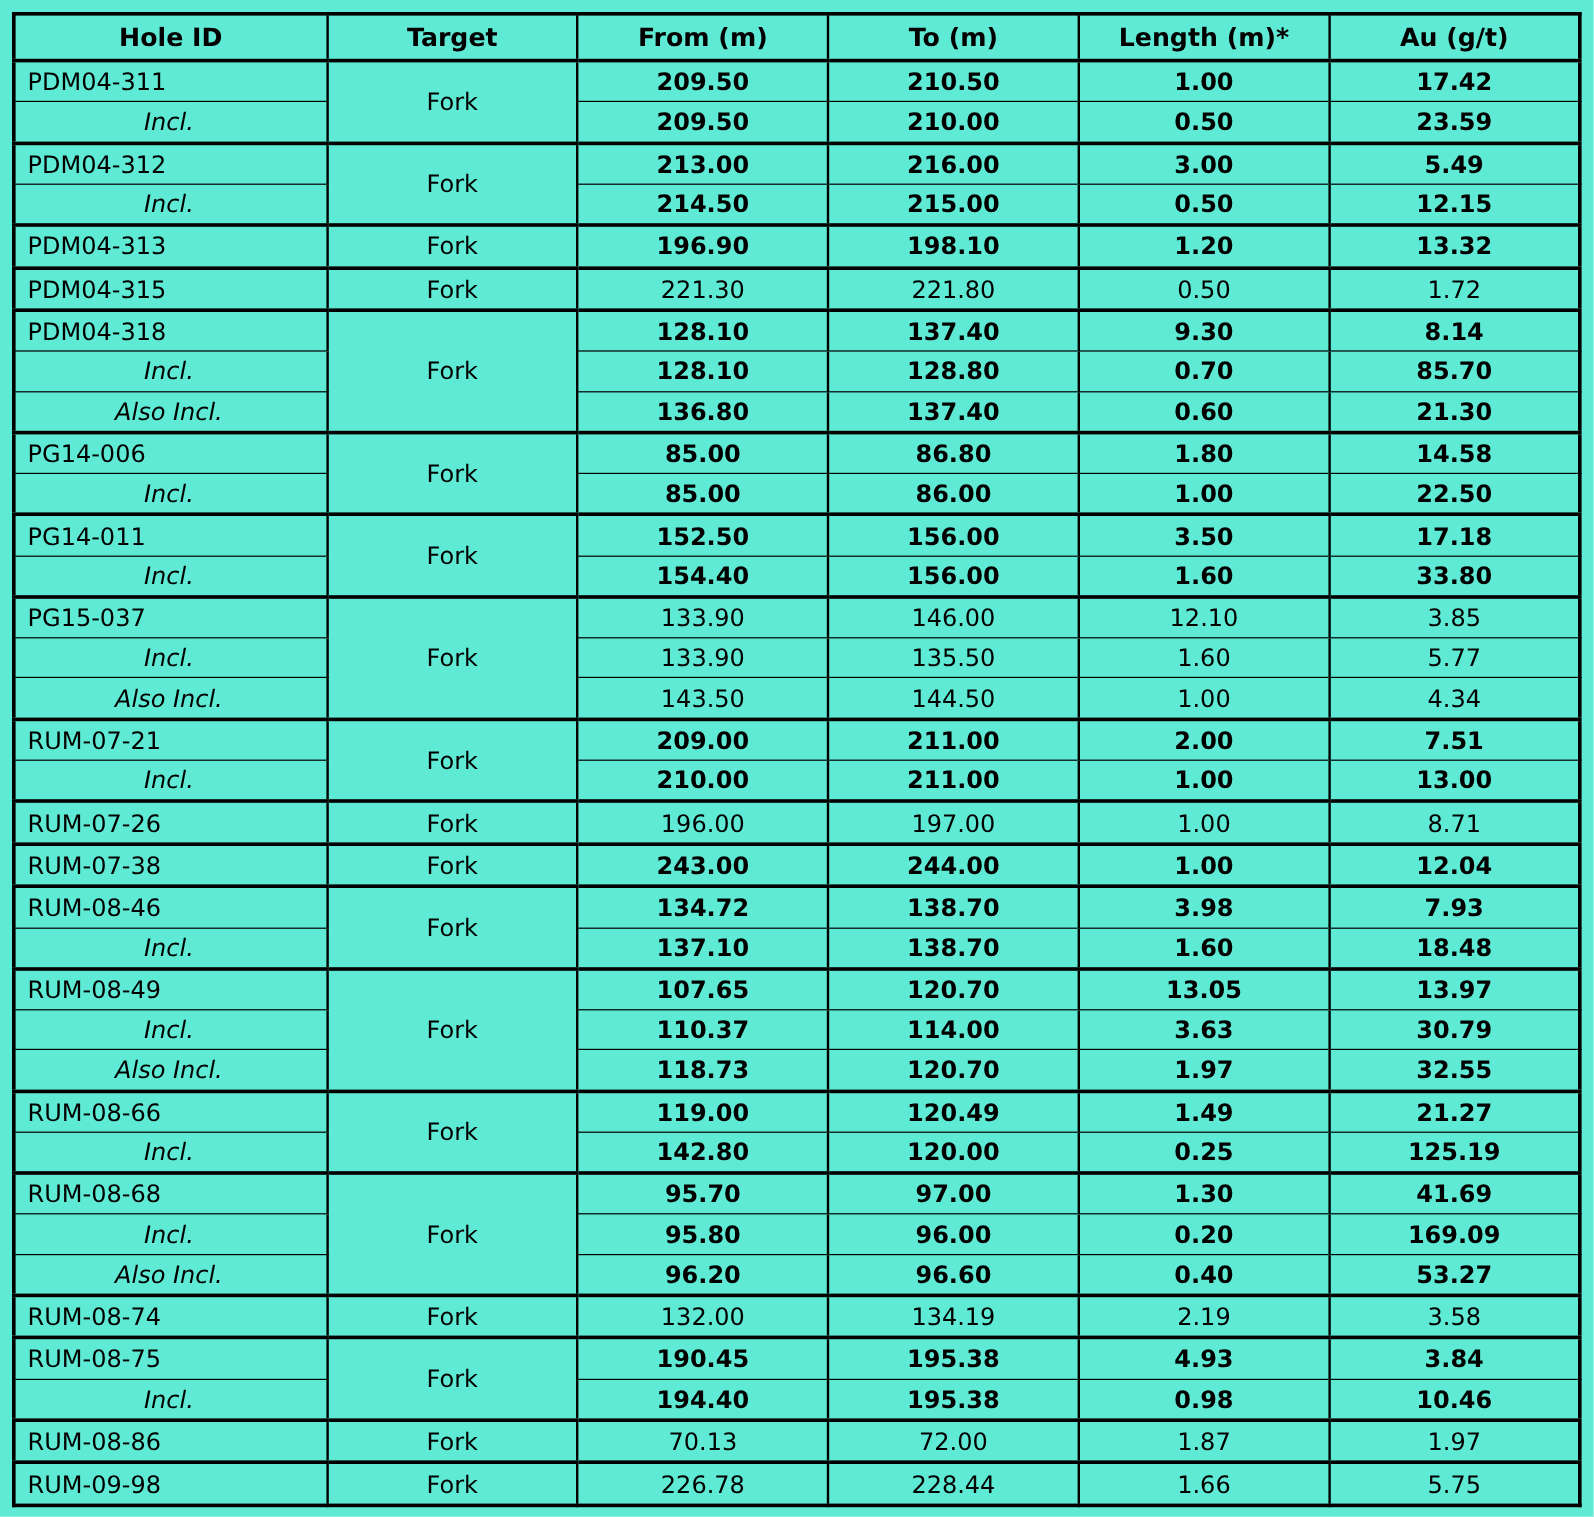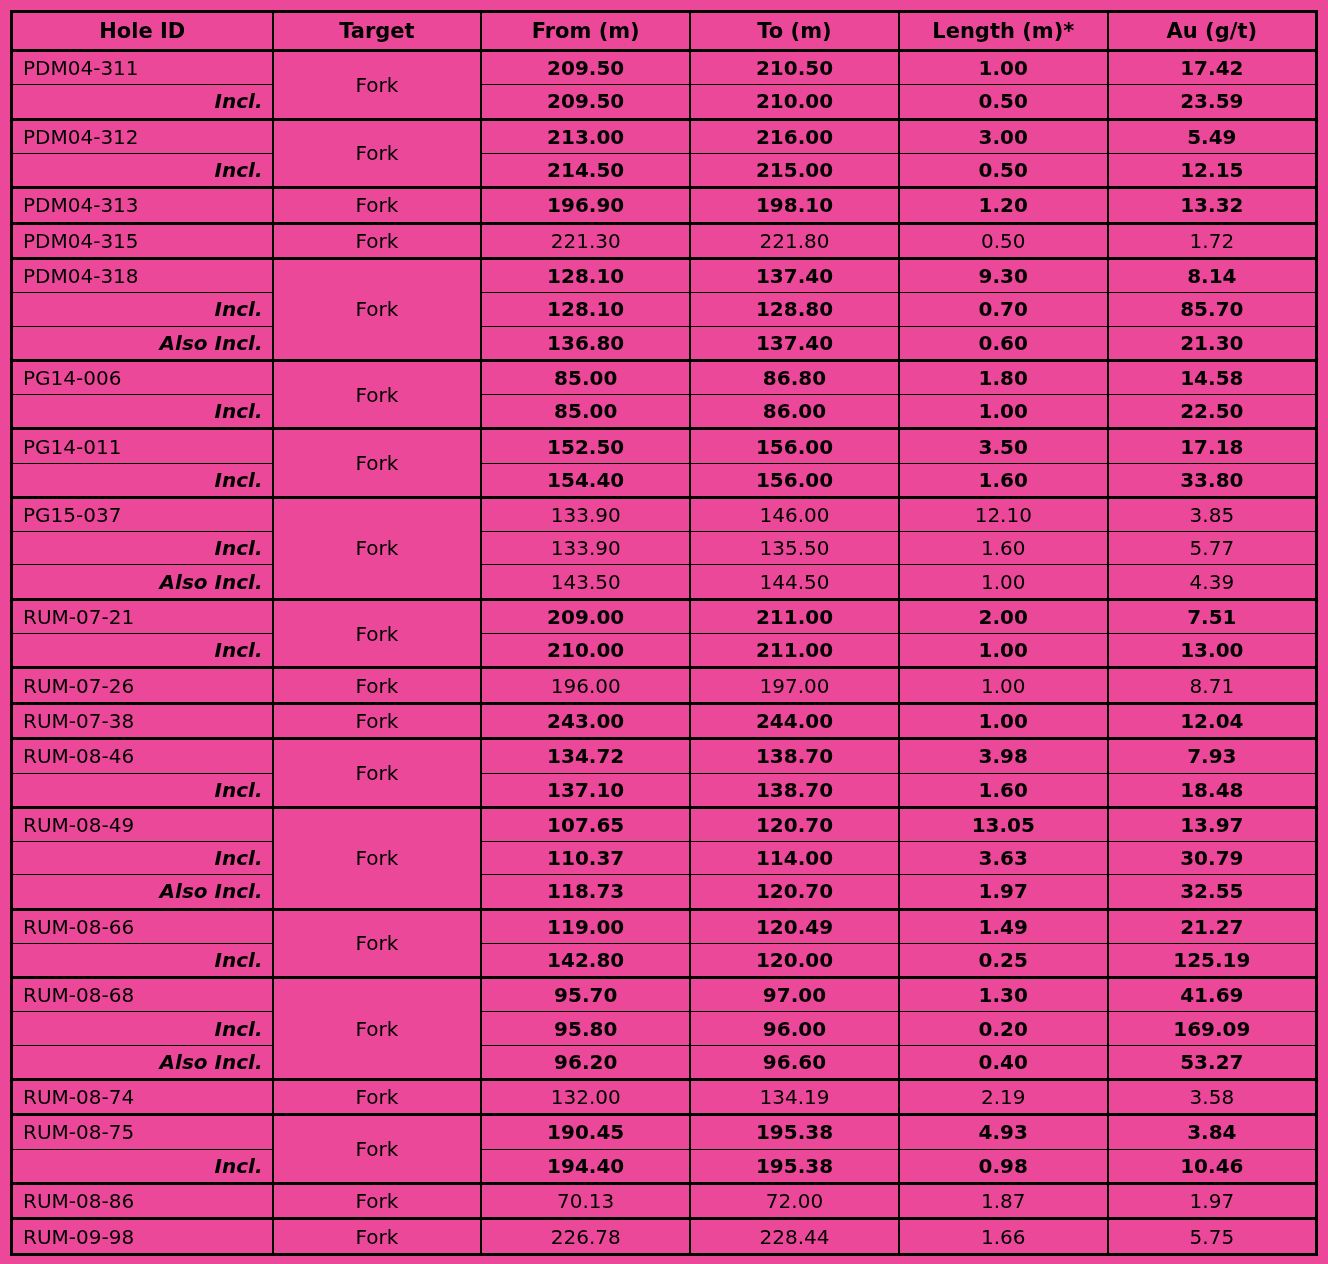--- a/index.html
+++ b/index.html
@@ -7,21 +7,21 @@
     padding: 0;
     background: #ffffff;
     color: #000000;
     font-family: "DejaVu Sans", "Liberation Sans", sans-serif;
   }
   .page {
     width: 1328px;
     height: 1264px;
     box-sizing: border-box;
     padding: 10px 10px 8px 10px;
-    background: #ec4899;
+    background: #5eead4;
   }
   table.drill {
     border-collapse: collapse;
     table-layout: fixed;
     width: 1308px;
     height: 1246px;
     border: 3px solid #000000;
   }
   col.c-hole   { width: 20.0%; }
   col.c-target { width: 16.0%; }
@@ -49,24 +49,23 @@
     height: 32px;
   }
   tr.group-start td { border-top: 3px solid #000000; }
 
   td.hole-id {
     text-align: left;
     padding-left: 10px;
     margin-top: 46px;
   }
   td.incl {
-    text-align: right;
+    text-align: center;
     font-style: italic;
     padding-right: 9px;
-    font-weight: bold;
   }
   td.target { text-align: center; }
   td.num { text-align: center; }
   td.b { font-weight: bold; }
 </style>
 </head>
 <body>
 
 <div class="page">
   <table class="drill">
@@ -200,21 +199,21 @@
           <td class="num">133.90</td>
           <td class="num">135.50</td>
           <td class="num">1.60</td>
           <td class="num">5.77</td>
         </tr>
         <tr>
           <td class="incl">Also Incl.</td>
           <td class="num">143.50</td>
           <td class="num">144.50</td>
           <td class="num">1.00</td>
-          <td class="num">4.39</td>
+          <td class="num">4.34</td>
         </tr>
         <tr class="group-start">
           <td class="hole-id">RUM-07-21</td>
           <td class="target" rowspan="2">Fork</td>
           <td class="num b">209.00</td>
           <td class="num b">211.00</td>
           <td class="num b">2.00</td>
           <td class="num b">7.51</td>
         </tr>
         <tr>

